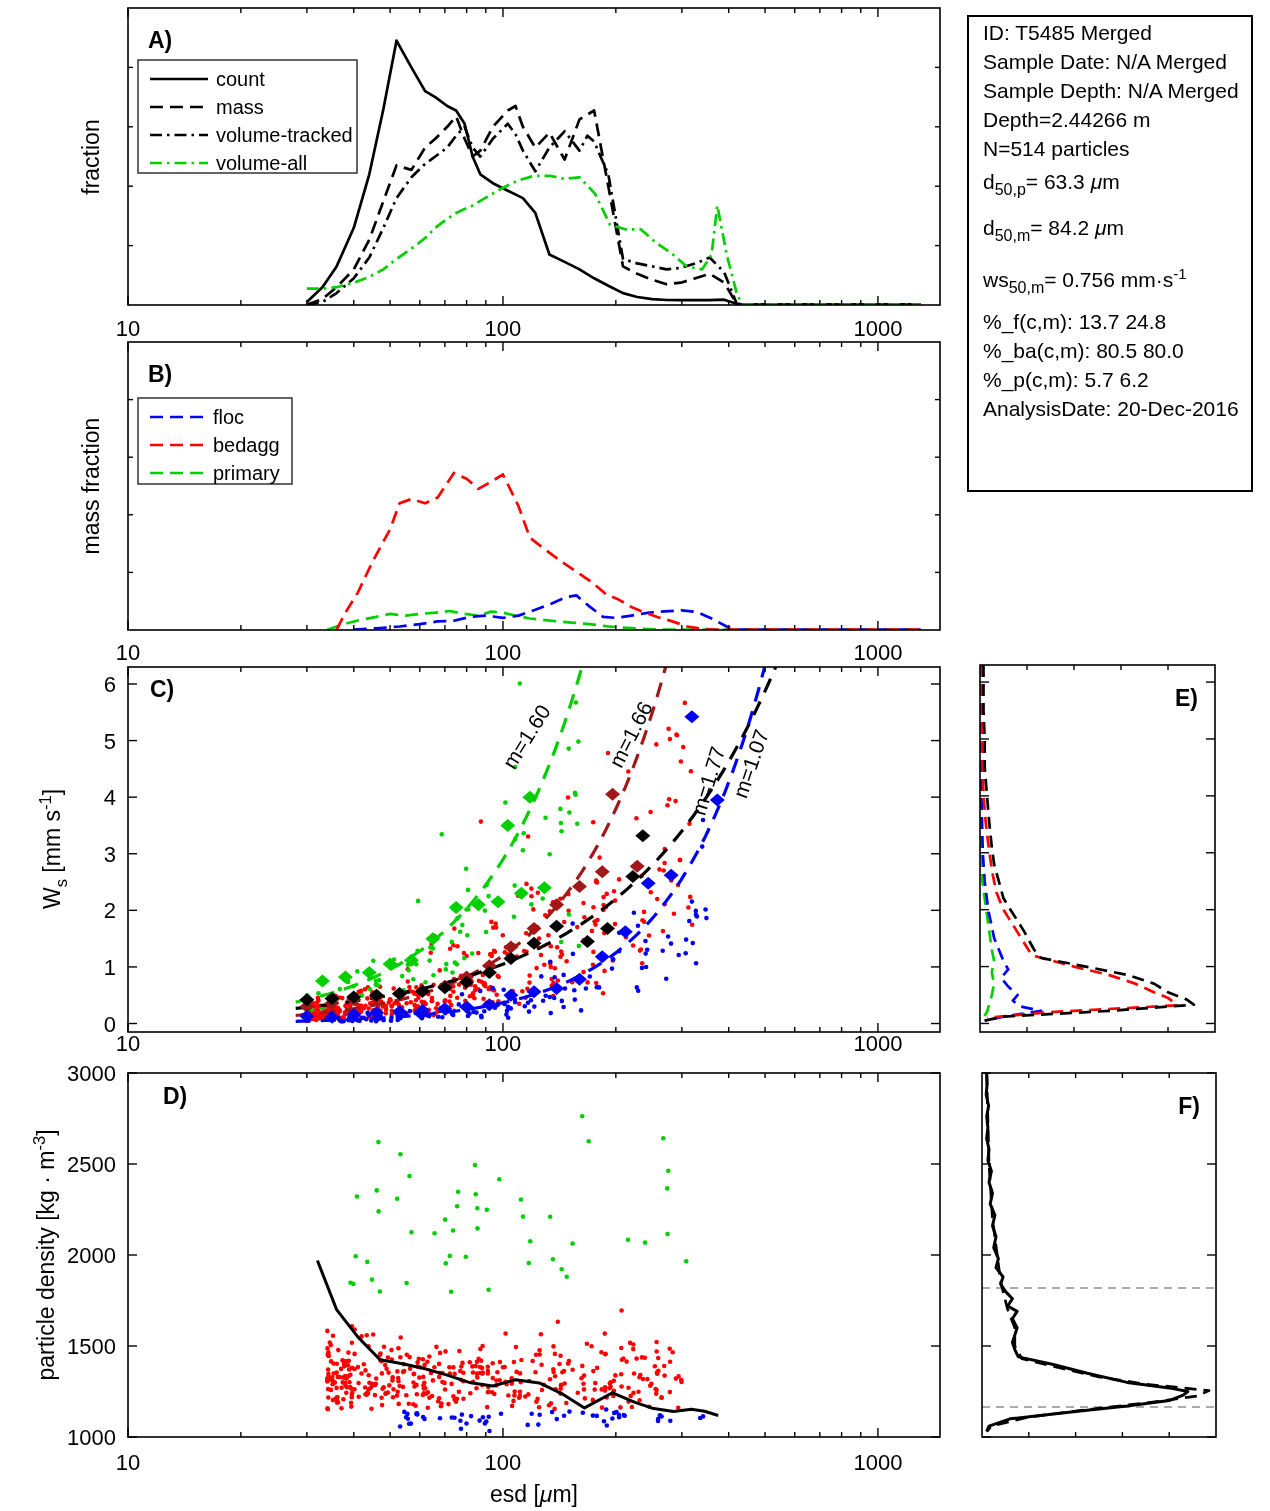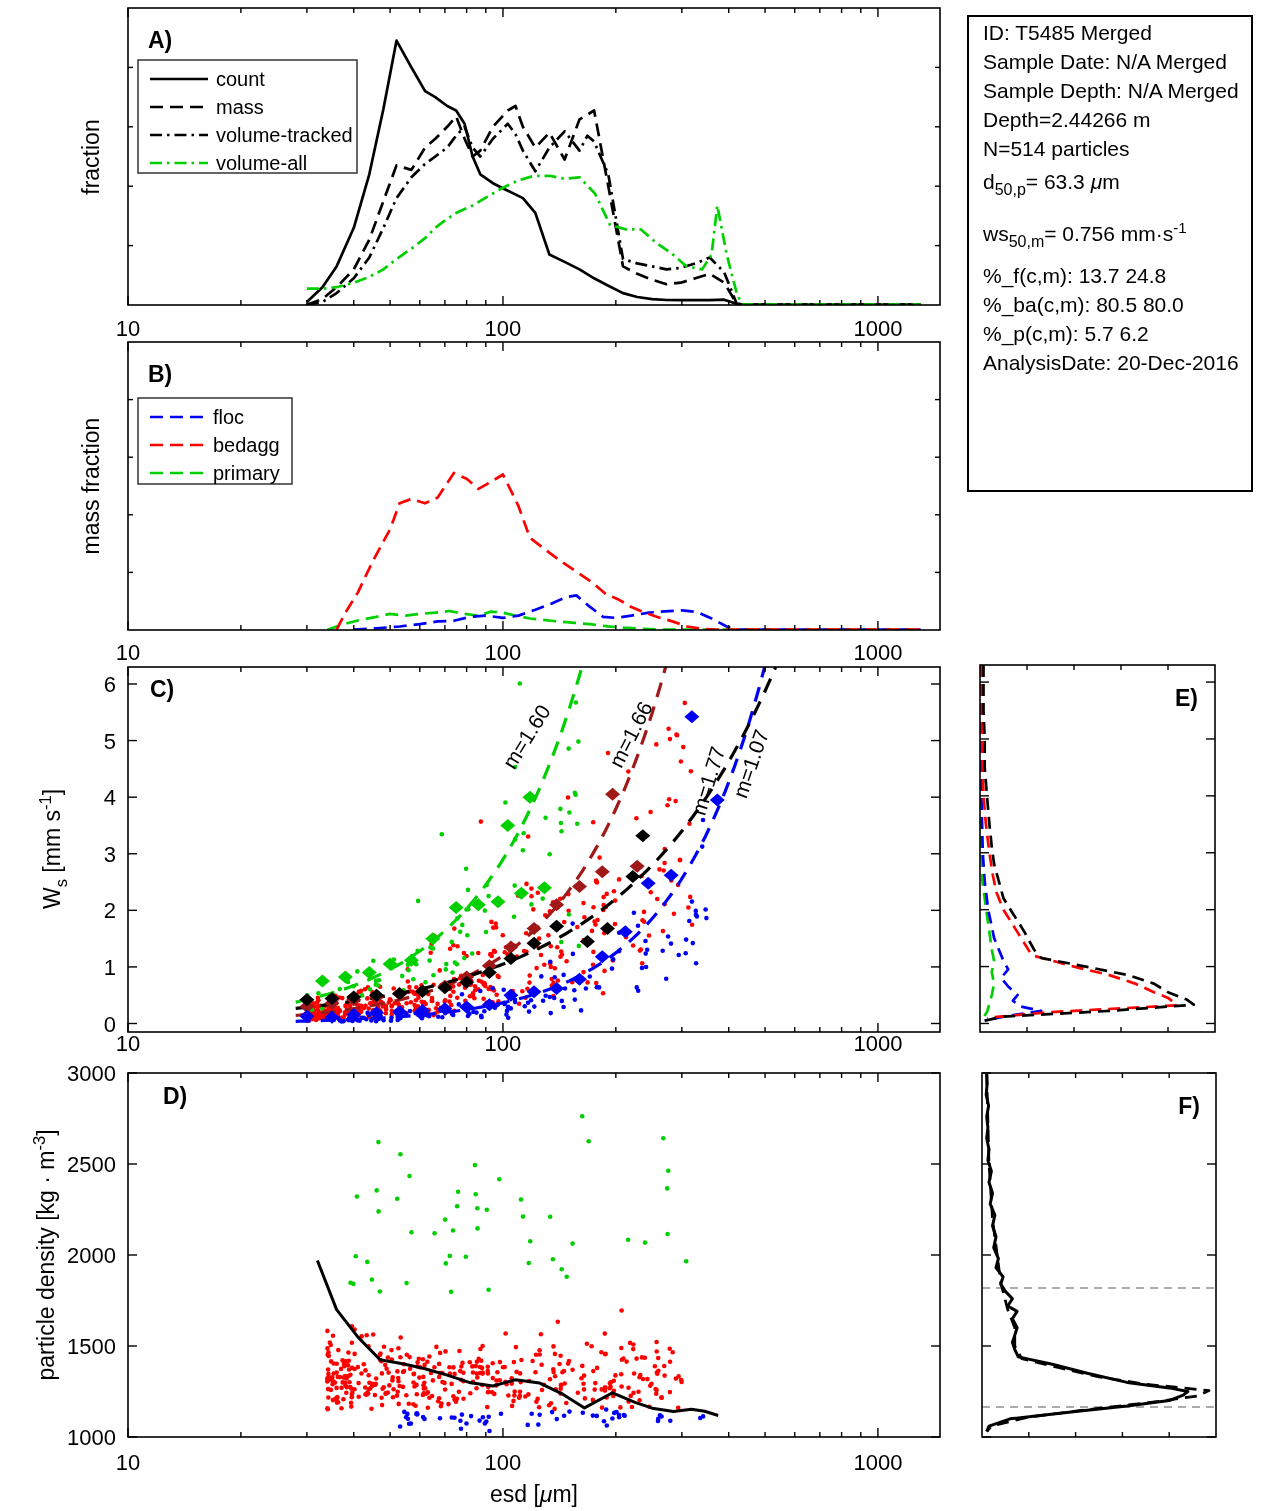--- a/index.html
+++ b/index.html
@@ -1623,19 +1623,20 @@
       </g>
       <text x="534" y="1502" font-size="23" text-anchor="middle"><tspan dy="0" font-size="23">esd [</tspan><tspan dy="0" font-size="23" font-style="italic">μ</tspan><tspan dy="0" font-size="23">m]</tspan></text>
     </svg>
   <div class="infobox" id="infobox">
       <div class="info-line"><span>ID: T5485 Merged</span></div>
       <div class="info-line"><span>Sample Date: N/A Merged</span></div>
       <div class="info-line"><span>Sample Depth: N/A Merged</span></div>
       <div class="info-line"><span>Depth=2.44266 m</span></div>
       <div class="info-line"><span>N=514 particles</span></div>
       <div class="info-line tall"><span>d</span><span class="sub">50,p</span><span>=  63.3 </span><span style="font-style: italic;">μ</span><span>m</span></div>
+      <div class="info-line tall"><span>d</span><span class="sub">50,m</span><span>=  84.2 </span><span style="font-style: italic;">μ</span><span>m</span></div>
       <div class="info-line tall"><span>ws</span><span class="sub">50,m</span><span>= 0.756 mm·s</span><span class="sup">-1</span></div>
       <div class="info-line"><span>%_f(c,m): 13.7 24.8</span></div>
       <div class="info-line"><span>%_ba(c,m): 80.5 80.0</span></div>
       <div class="info-line"><span>%_p(c,m): 5.7 6.2</span></div>
       <div class="info-line"><span>AnalysisDate: 20-Dec-2016</span></div>
     </div>
 </div>
 
 </body></html>

